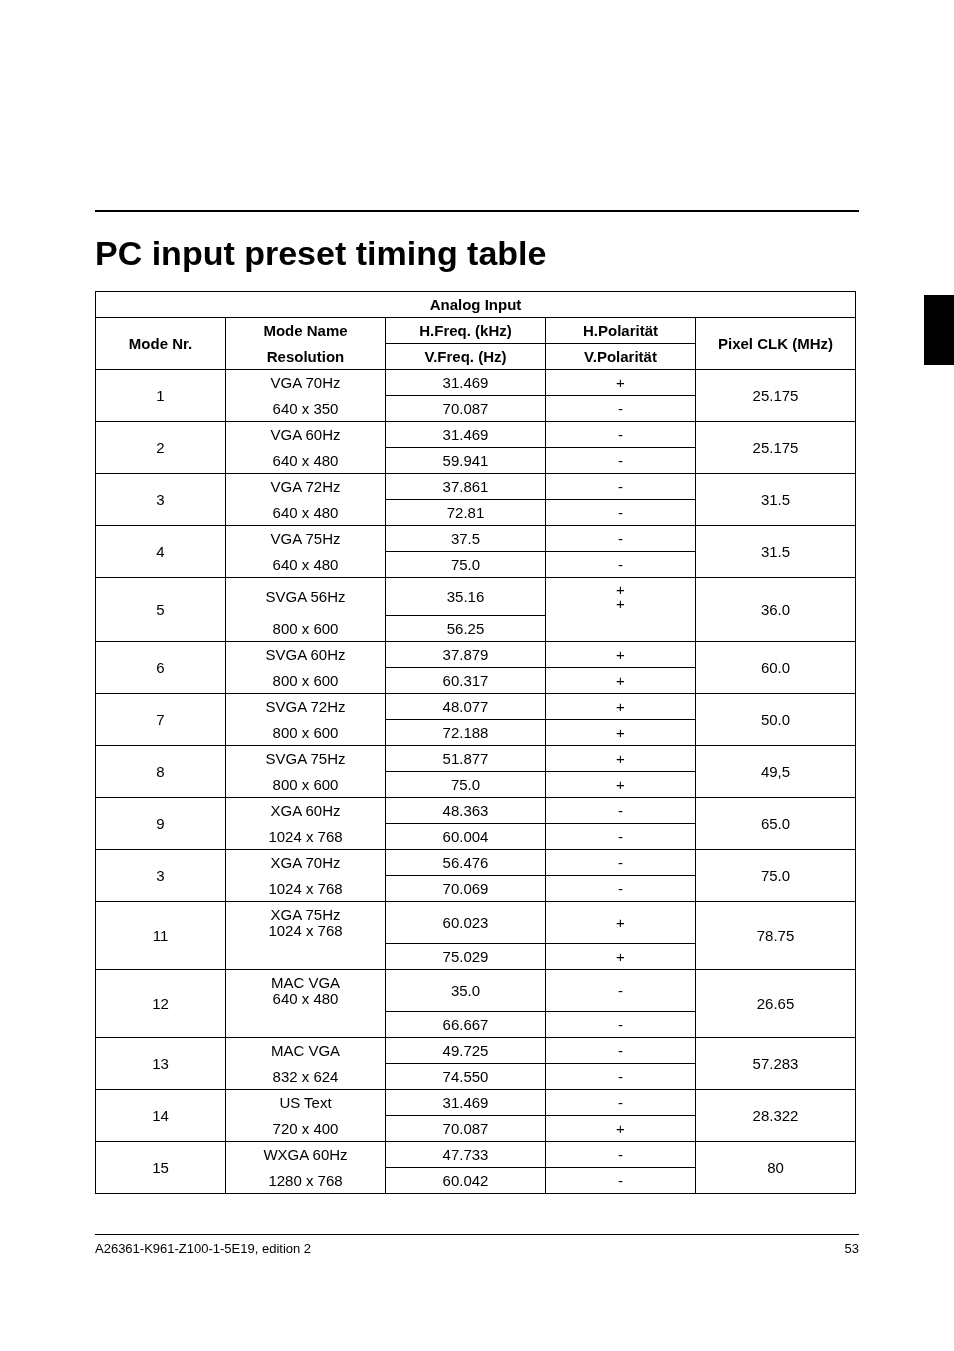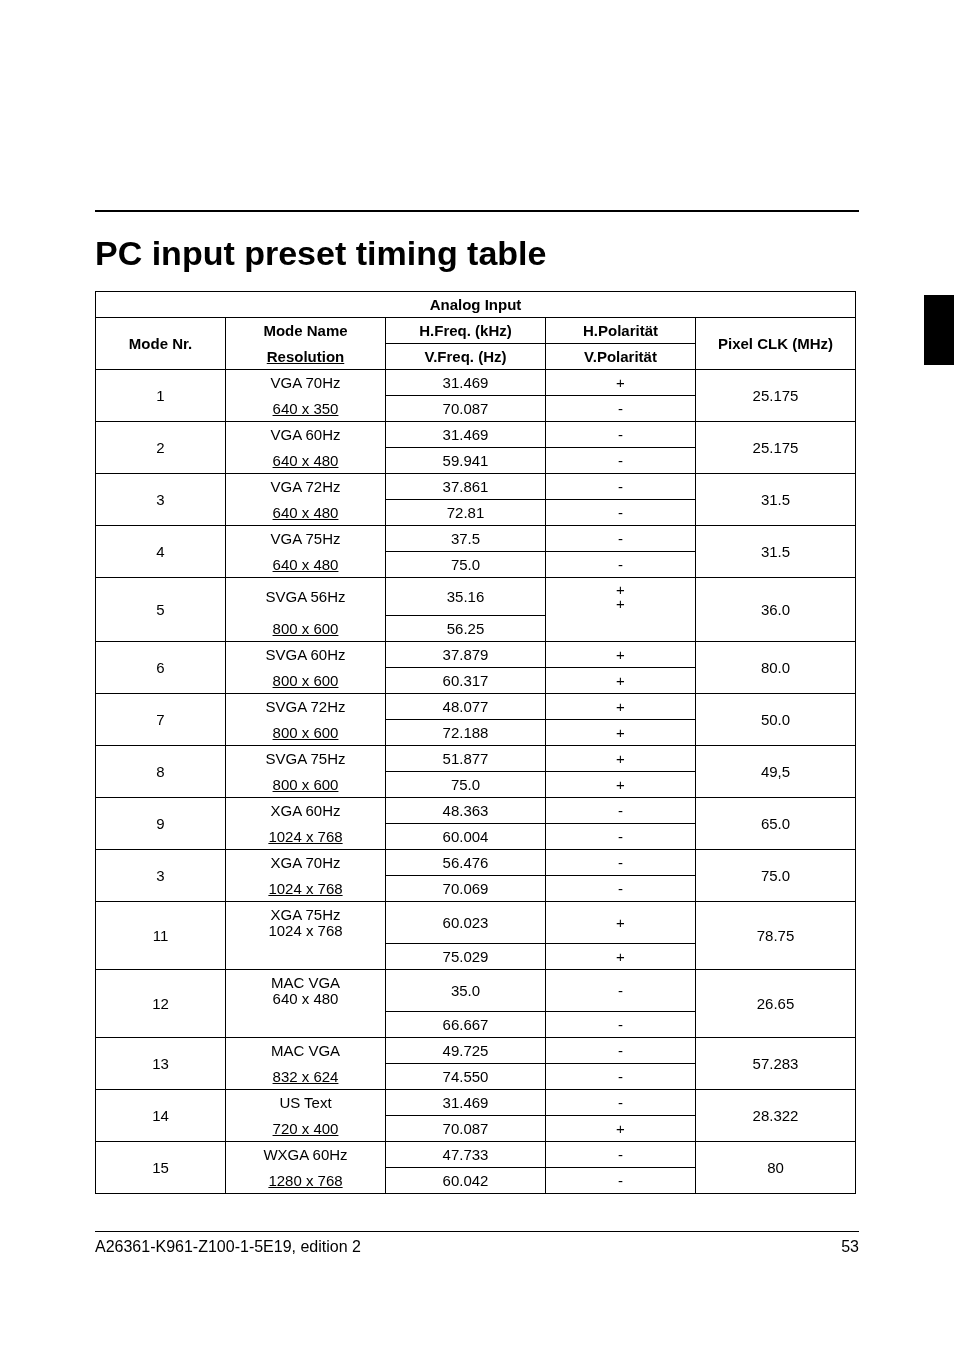--- a/index.html
+++ b/index.html
@@ -44,39 +44,39 @@
   col.c1 { width: 160px; }
   col.c2 { width: 160px; }
   col.c3 { width: 150px; }
   col.c4 { width: 160px; }
 
   th {
     font-weight: bold;
   }
 
   .no-bottom { border-bottom: none !important; }
-  .no-top    { border-top: none !important; text-decoration: underline; }
+  .no-top    { border-top: none !important; }
 
   .tab-marker {
     position: absolute;
     right: 0;
     top: 295px;
     width: 30px;
     height: 70px;
     background: #000;
   }
 
   .footer {
     position: absolute;
     left: 95px;
     right: 95px;
     bottom: 95px;
     border-top: 1.5px solid #000;
     padding-top: 6px;
-    font-size: 16px;
+    font-size: 13px;
     display: flex;
     justify-content: space-between;
   }
 </style>
 </head>
 <body>
 
 <div class="page">
   <div class="top-rule"></div>
   <h1>PC input preset timing table</h1>
@@ -168,21 +168,21 @@
         <tr>
           <td class="no-top">800 x 600</td>
           <td>56.25</td>
           <td class="no-top"></td>
         </tr>
         <tr>
           <td rowspan="2">6</td>
           <td class="no-bottom">SVGA 60Hz</td>
           <td>37.879</td>
           <td>+</td>
-          <td rowspan="2">80.0</td>
+          <td rowspan="2">60.0</td>
         </tr>
         <tr>
           <td class="no-top">800 x 600</td>
           <td>60.317</td>
           <td>+</td>
         </tr>
         <tr>
           <td rowspan="2">7</td>
           <td class="no-bottom">SVGA 72Hz</td>
           <td>48.077</td>

